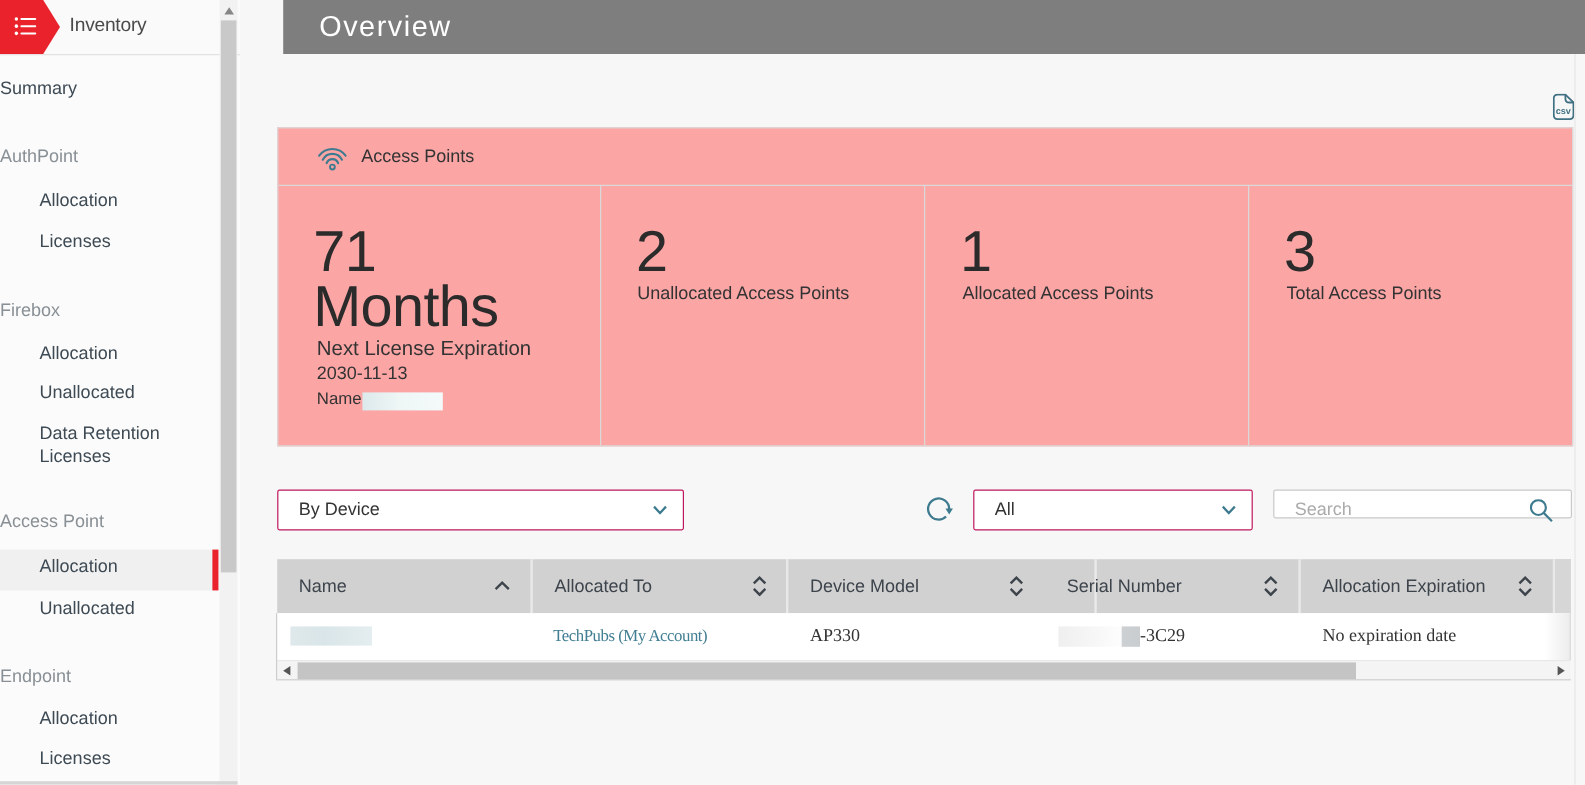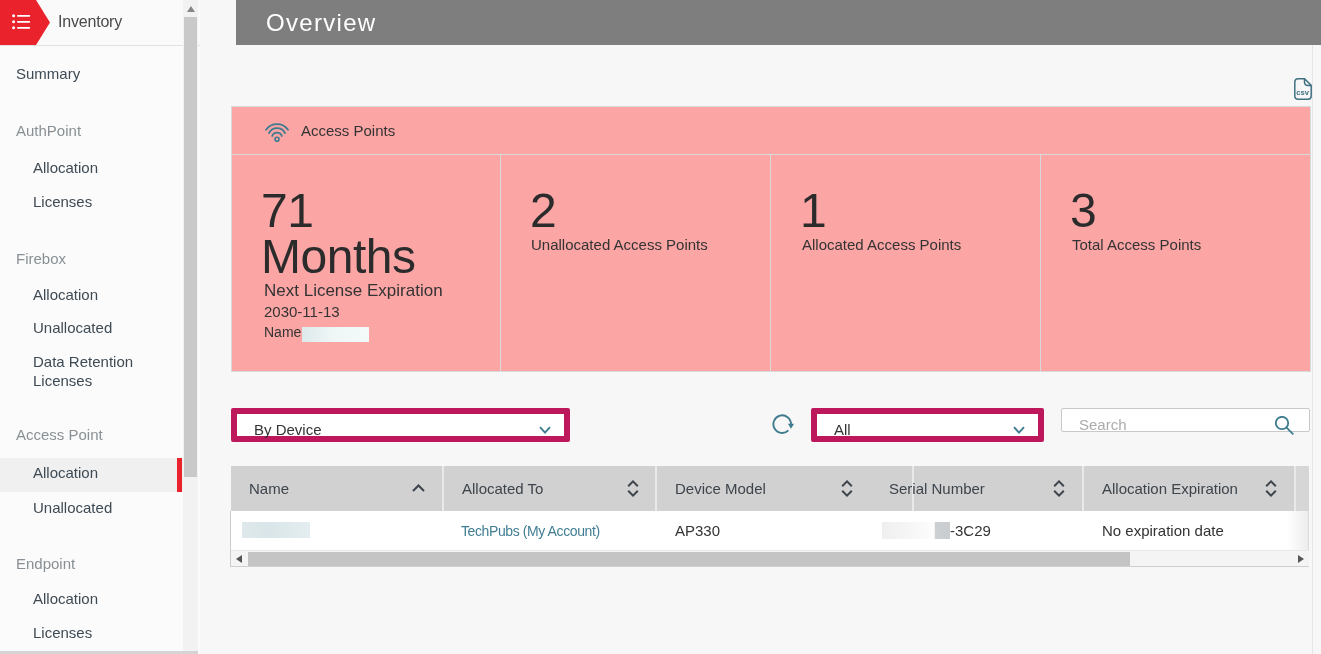--- a/index.html
+++ b/index.html
@@ -5,21 +5,21 @@
 * { margin:0; padding:0; box-sizing:border-box; }
 html,body { width:1321px; height:654px; overflow:hidden; }
 body { font-family:"Liberation Sans",sans-serif; background:#f7f7f7; position:relative; color:#333; }
 
 
 #sidebar { position:absolute; left:0; top:0; width:200px; height:654px; background:#fbfbfb; }
 #sbhead { position:absolute; left:0; top:0; width:200px; height:46px; background:#fafafa; border-bottom:1px solid #e2e2e2; }
 #redarrow { position:absolute; left:0; top:0; width:50px; height:45px; background:#e9222b; clip-path:polygon(0 0, 36px 0, 50px 22.5px, 36px 45px, 0 45px); }
 
 #sbtitle { position:absolute; left:58px; top:0; height:45px; line-height:43px; font-size:16px; color:#4a4a4a; letter-spacing:-0.2px; }
-.sbitem { position:absolute; left:0; width:183px; height:20px; line-height:20px; font-size:15px; color:#3e4a54; padding-left:16px; }
+.sbitem { position:absolute; left:0; width:183px; height:20px; line-height:20px; font-size:15px; color:#3e4a54; }
 .sbitem.l2 { padding-left:33px; }
 .sbhdr { color:#899095; }
 #sbsel { position:absolute; left:0; top:458px; width:183px; height:34px; background:#f0f0f0; }
 #sbsel .bar { position:absolute; right:1px; top:0; width:5px; height:34px; background:#e9222b; }
 
 #sbscroll { position:absolute; left:183px; top:0; width:15px; height:654px; background:#f2f2f2; }
 #sbscroll .thumb { position:absolute; left:1px; top:17px; width:13px; height:460px; background:#c9c9c9; }
 #sbscroll .up { position:absolute; left:4px; top:6px; width:0; height:0; border-left:4px solid transparent; border-right:4px solid transparent; border-bottom:6px solid #868686; }
 #sbbotline { position:absolute; left:0; top:651px; width:198px; height:3px; background:#d5d5d5; }
 
@@ -31,35 +31,35 @@
 
 #card { position:absolute; left:231px; top:106px; width:1080px; height:266px; background:#fca5a5; border:1px solid #d9d9d9; }
 #cardhead { position:absolute; left:0; top:0; width:1078px; height:48px; border-bottom:1px solid #d9d9d9; }
 #cardhead svg { position:absolute; }
 #cardhead span { position:absolute; left:69px; top:0; line-height:48px; font-size:15px; color:#333; }
 .statcol { position:absolute; top:48px; height:216px; border-left:1px solid #d9d9d9; }
 .big { font-size:48px; line-height:46px; color:#2b2b2b; letter-spacing:-0.5px; }
 .statlabel { font-size:15px; color:#333; line-height:20px; }
 
 
-.selbox { position:absolute; height:34px; background:#fff; border:6px solid #be185d; border-radius:2px; font-size:15px; color:#333; }
+.selbox { position:absolute; height:34px; background:#fff; border:1px solid #be185d; border-radius:2px; font-size:15px; color:#333; }
 .selbox .txt { position:absolute; left:17px; top:0; line-height:31px; }
 .selbox svg { position:absolute; right:13px; top:12px; }
 #search { position:absolute; left:1061px; top:408px; width:249px; height:24px; background:#fff; border:1px solid #c9c9c9; border-radius:2px; }
 #search .ph { position:absolute; left:17px; top:0; line-height:32px; font-size:15px; color:#ababab; }
 #search svg { position:absolute; }
 #refresh { position:absolute; left:772px; top:413px; }
 
 
 #thead { position:absolute; left:231px; top:466px; width:1078px; height:45px; background:#d1d1d1; }
 .th { position:absolute; top:0; height:45px; border-right:2px solid #e9e9e9; }
 .th span { position:absolute; left:18px; top:0; line-height:45px; font-size:15px; color:#3d444b; }
 .th svg { position:absolute; top:0; }
 #trow { position:absolute; left:231px; top:511px; width:1078px; height:39px; background:#fff; font-size:15px; }
-#trow .cell { position:absolute; top:0; height:39px; line-height:39px; }
+#trow .cell { position:absolute; top:0; height:39px; line-height:39px;font-family:Liberation Serif, serif; }
 .chip { position:absolute; }
 #hscroll { position:absolute; left:231px; top:550px; width:1078px; height:17px; background:#f4f4f4; border-top:1px solid #e8e8e8; border-bottom:1px solid #cfcfcf; }
 #hscroll .thumb { position:absolute; left:17px; top:1px; height:14px; width:882px; background:#c4c4c4; }
 #hscroll .la { position:absolute; left:5px; top:4px; width:0; height:0; border-top:4px solid transparent; border-bottom:4px solid transparent; border-right:6px solid #555; }
 #hscroll .ra { position:absolute; right:5px; top:4px; width:0; height:0; border-top:4px solid transparent; border-bottom:4px solid transparent; border-left:6px solid #555; }
 a.lnk { color:#417e93; text-decoration:none; font-size:14px; letter-spacing:-0.4px; }
 #edgeline { position:absolute; left:1312px; top:45px; width:1px; height:609px; background:#e6e6e6; }
 </style>
 </head>
 <body>

